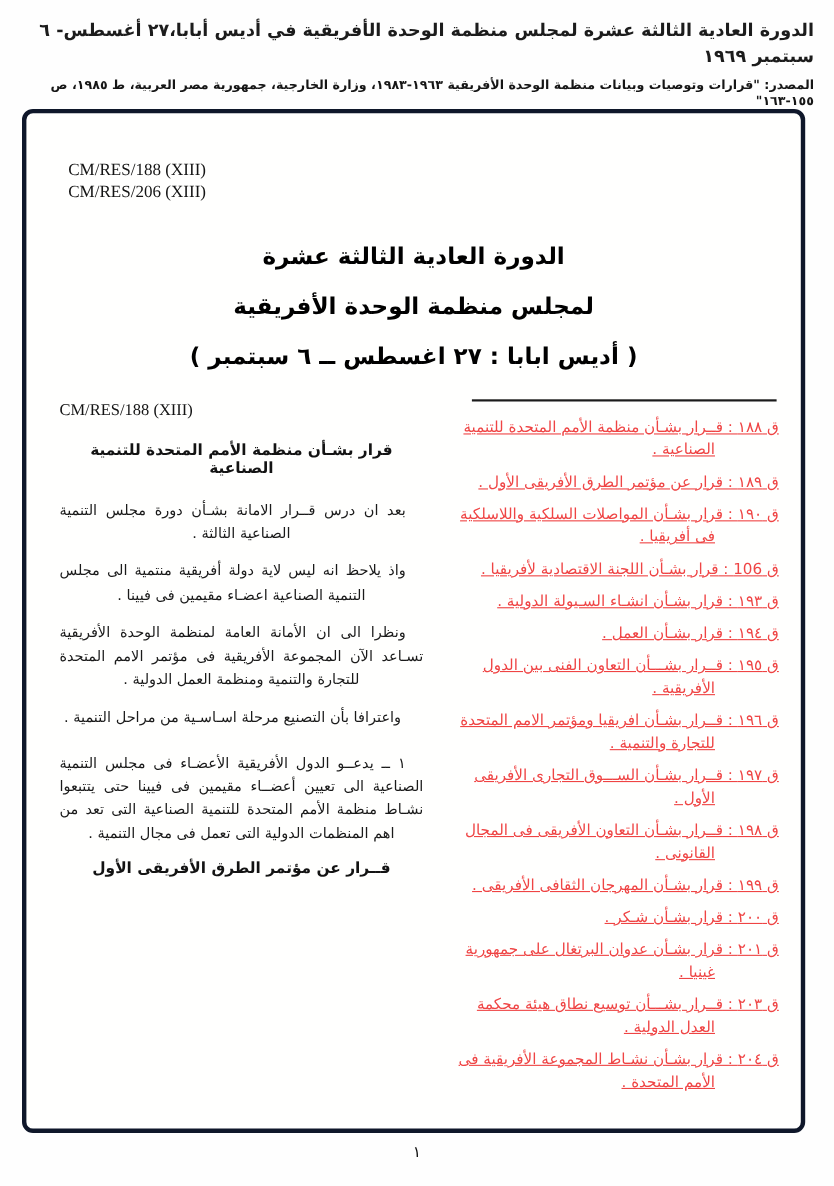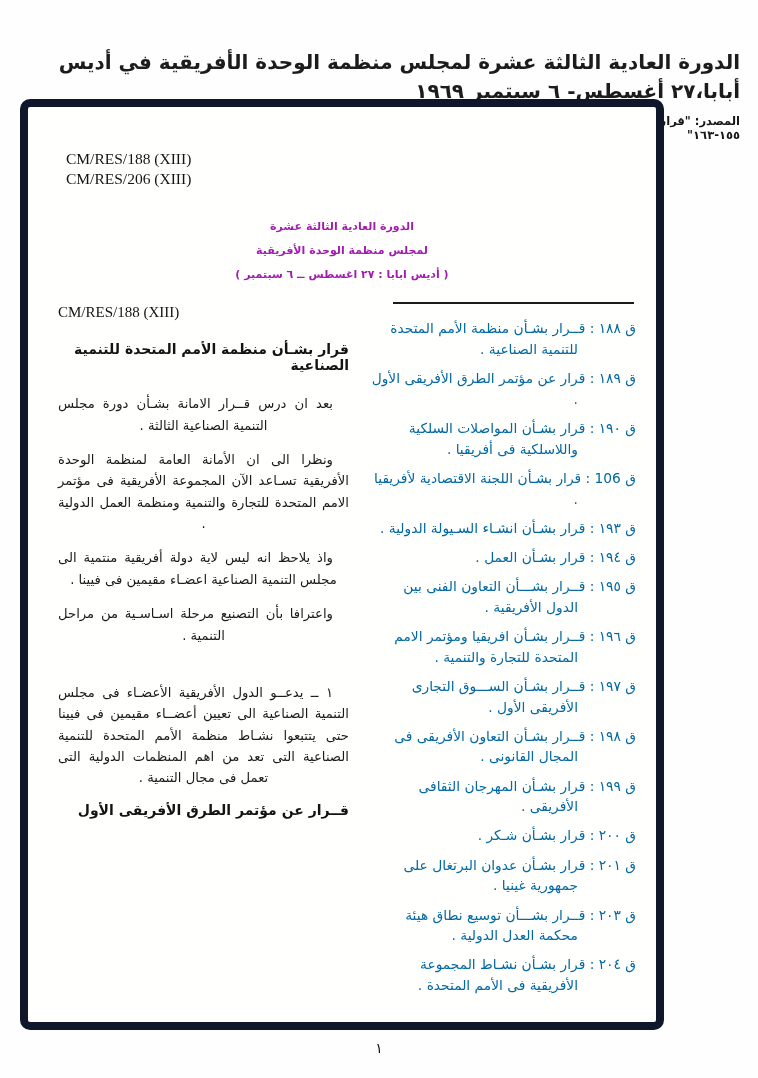--- a/index.html
+++ b/index.html
@@ -1,51 +1,51 @@
 <!DOCTYPE html>
 <html lang="ar"><head>
 <meta charset="utf-8">
 <style>
   * { margin:0; padding:0; box-sizing:border-box; }
   body { background:#ffffff; font-family:"DejaVu Sans", sans-serif; color:#1c1c1c; }
   .page { position:relative; width:758px; height:1078px; background:#fefefe; overflow:hidden; margin:0 auto; }
 
   
   .header { position:absolute; top:16px; right:18px; left:18px; direction:rtl; text-align:right; }
-  .header-title { font-size:20px; font-weight:bold; letter-spacing:-0.2px; line-height:1.45;margin-top:32px; }
+  .header-title { font-size:16px; font-weight:bold; letter-spacing:-0.2px; line-height:1.45; }
   .header-source { font-size:11.5px; font-weight:bold; margin-top:8px; color:#161616; }
 
   
-  .frame { position:absolute; left:20px; top:99px; width:644px; height:931px;
-           border:8px solid #0f172a; border-radius:10px; background:#fffffe; overflow:hidden; }
+  .frame { position:absolute; left:20px; top:99px; width:712px; height:931px;
+           border:4px solid #0f172a; border-radius:10px; background:#fffffe; overflow:hidden; }
 
   .refs { margin:42px 0 0 38px; direction:ltr; text-align:left;
           font-family:"Liberation Serif", serif; font-size:15.5px; line-height:1.3; color:#141414; }
 
   .session-title { margin-top:26px; text-align:center; direction:rtl; font-weight:bold;
-                   font-size:11px; line-height:2.15; color:#a21caf; }
+                   font-size:21px; line-height:2.15; color:#000000; }
 
   .columns { display:flex; direction:rtl; margin-top:16px; padding:0 20px 0 28px; gap:22px; }
 
   
   .toc { width:47.5%; direction:rtl; }
   .toc-rule { border-top:2.5px solid #1b1b1b; margin:0 2px 14px 22px; }
-  .toc-item { font-size:13.8px; line-height:1.5; text-align:right; color:#0369a1;
-              padding-right:58px; text-indent:-58px; margin-bottom:8.5px; font-weight:500; }
+  .toc-item { font-size:13.8px; line-height:1.5; text-align:right; color:#ef4444;
+              padding-right:58px; text-indent:-58px; margin-bottom:8.5px; font-weight:500;text-decoration:underline; }
   .toc-marker { white-space:nowrap; }
 
   
   .body-col { width:52.5%; direction:rtl; padding-left:2px; }
   .sec-ref { direction:ltr; text-align:left; font-family:"Liberation Serif", serif;
              font-size:15px; color:#141414; margin:2px 4px 20px 0; }
   .sec-ref.second { margin-top:30px; }
-  .sec-title { text-align:right; font-weight:bold; font-size:14px; margin-bottom:20px; color:#131313; }
+  .sec-title { text-align:center; font-weight:bold; font-size:14px; margin-bottom:20px; color:#131313; }
   .para { font-size:13.2px; line-height:1.62; text-align:justify; text-align-last:center;
           text-indent:16px; margin-bottom:13px; color:#1a1a1a; }
-  .para.numbered { margin-top:36px; }
+  .para.numbered { margin-top:20px; }
 
   .page-number { position:absolute; top:1040px; left:0; right:0; text-align:center;
                  font-size:14px; color:#111; }
 </style>
 </head>
 <body>
 
 <div class="page">
 
   <div class="header">
@@ -87,22 +87,22 @@
             <div class="toc-item"><span class="toc-marker">ق ٢٠٣ : </span><span>قــرار بشـــأن توسيع نطاق هيئة محكمة العدل الدولية .</span></div>
             <div class="toc-item"><span class="toc-marker">ق ٢٠٤ : </span><span>قرار بشـأن نشـاط المجموعة الأفريقية فى الأمم المتحدة .</span></div>
           </div>
       </div>
 
       <div class="body-col">
         <div>
             <div class="sec-ref">CM/RES/188 (XIII)</div>
             <div class="sec-title">قرار بشـأن منظمة الأمم المتحدة للتنمية الصناعية</div>
             <div class="para">بعد ان درس قــرار الامانة بشـأن دورة مجلس التنمية الصناعية الثالثة .</div>
+            <div class="para">واذ يلاحظ انه ليس لاية دولة أفريقية منتمية الى مجلس التنمية الصناعية اعضـاء مقيمين فى فيينا .</div>
             <div class="para">ونظرا الى ان الأمانة العامة لمنظمة الوحدة الأفريقية تسـاعد الآن المجموعة الأفريقية فى مؤتمر الامم المتحدة للتجارة والتنمية ومنظمة العمل الدولية .</div>
-            <div class="para">واذ يلاحظ انه ليس لاية دولة أفريقية منتمية الى مجلس التنمية الصناعية اعضـاء مقيمين فى فيينا .</div>
             <div class="para">واعترافا بأن التصنيع مرحلة اسـاسـية من مراحل التنمية .</div>
             <div class="para numbered">١ ــ يدعــو الدول الأفريقية الأعضـاء فى مجلس التنمية الصناعية الى تعيين أعضــاء مقيمين فى فيينا حتى يتتبعوا نشـاط منظمة الأمم المتحدة للتنمية الصناعية التى تعد من اهم المنظمات الدولية التى تعمل فى مجال التنمية .</div>
             <div class="sec-title">قــرار عن مؤتمر الطرق الأفريقى الأول</div>
           </div>
       </div>
 
     </div>
   </div>
 
   <div class="page-number">١</div>

